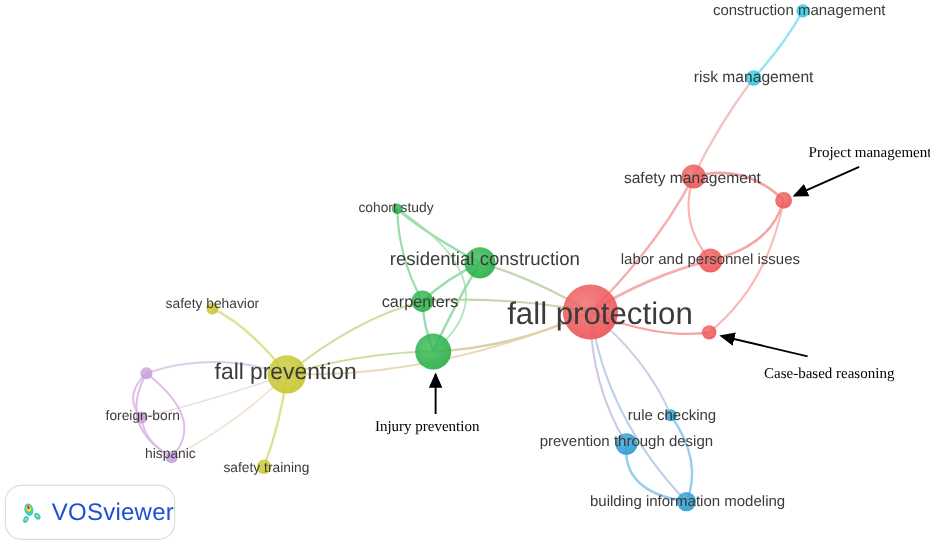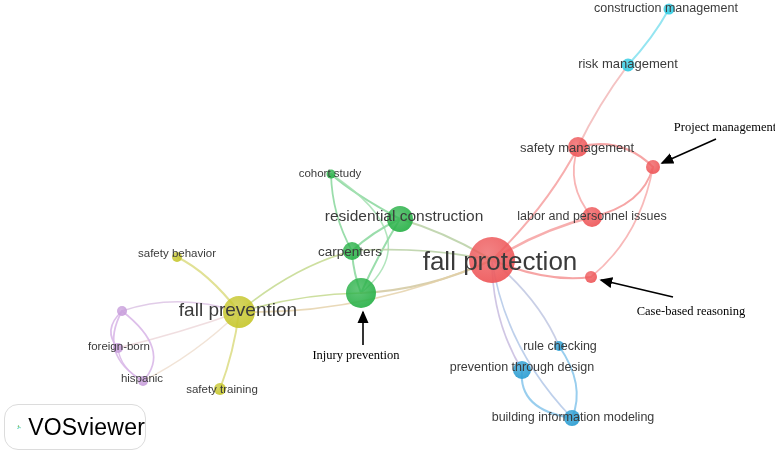--- a/index.html
+++ b/index.html
@@ -8,21 +8,21 @@
     font-family:"Liberation Sans",sans-serif;
   }
   svg{display:block;}
   #net{position:absolute;left:0;top:0;}
   .logo{
     position:absolute;left:4px;top:404px;width:142px;height:46px;
     background:#ffffff;border:1.5px solid #dcdcdc;border-radius:14px;
     display:flex;align-items:center;gap:7px;padding-left:12px;box-sizing:border-box;
   }
   .logo-text{
-    font-family:"Liberation Sans",sans-serif;font-size:23px;color:#000000;letter-spacing:.2px;
+    font-family:"Liberation Sans",sans-serif;font-size:20px;color:#1d4ed8;letter-spacing:.2px;
   }
   .net-label{font-family:"Liberation Sans",sans-serif;fill:#3b3b3b;}
   .annot{font-family:"Liberation Serif",serif;fill:#000000;}
 </style>
 </head>
 <body>
 
 <div class="stage">
   <svg id="net" width="775" height="454" viewBox="0 0 775 454">
       <defs>

